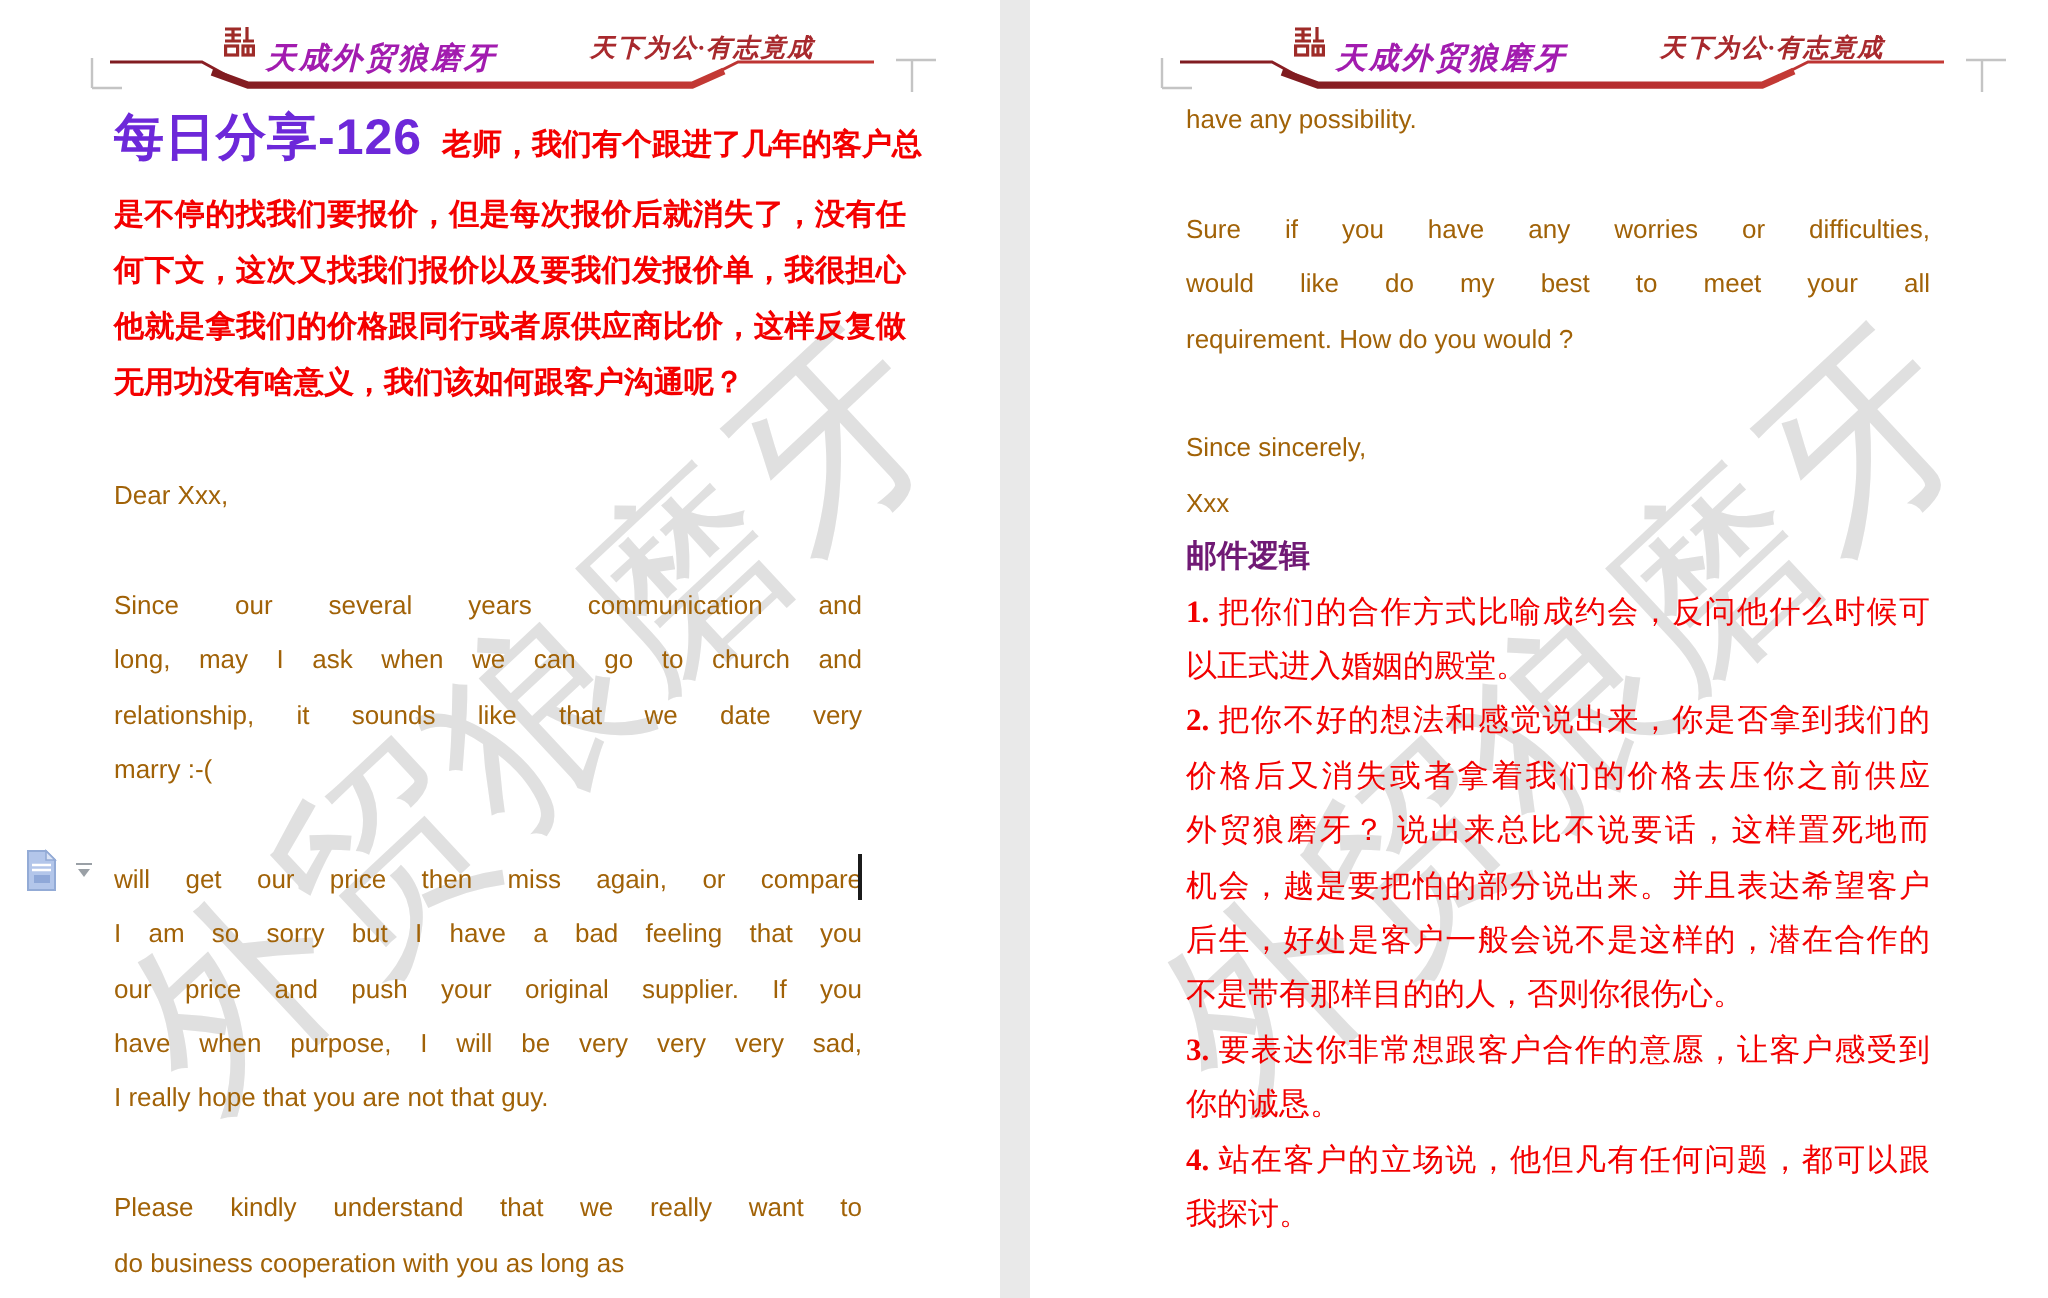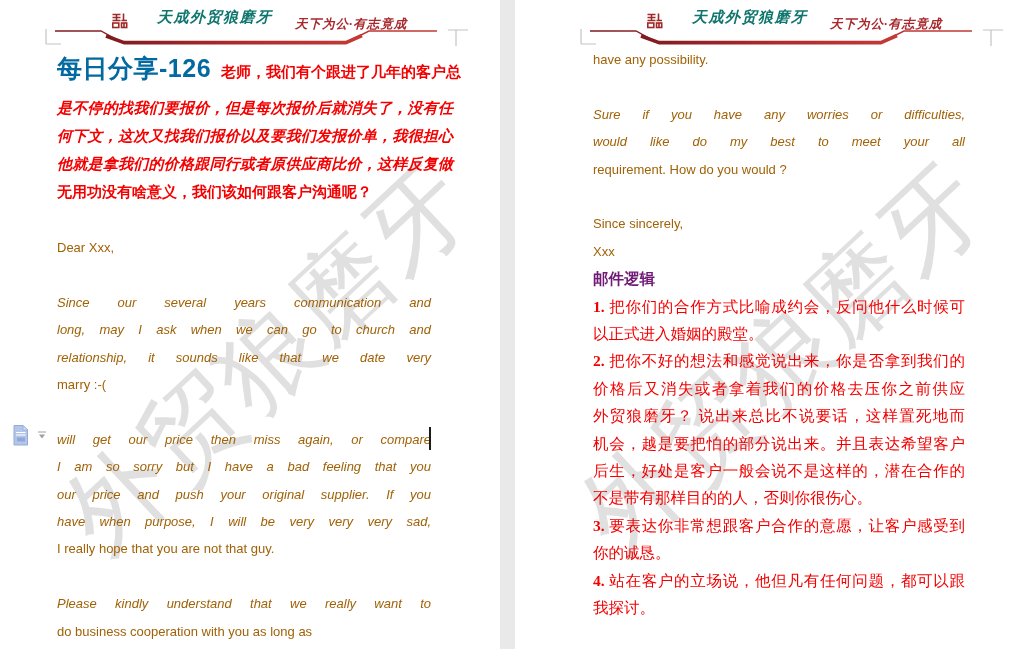--- a/index.html
+++ b/index.html
@@ -15,40 +15,40 @@
       font-size:100px;letter-spacing:2px;color:#e0e0e0;
       transform:rotate(-43deg);transform-origin:50% 50%;pointer-events:none;
       font-family:"DejaVu Sans","Liberation Sans",sans-serif;}
 
   
   .hdr{position:absolute;top:0;height:60px;width:500px;z-index:2;}
   .hdr-left{left:0;}
   .hdr-right{left:20px;}
   .ribbon{position:absolute;left:0;top:0;}
   .seal{position:absolute;left:111px;top:12px;}
-  .brand{position:absolute;left:133px;top:8px;font:700 italic 15px "Liberation Serif","DejaVu Serif",serif;
-         color:#0f766e;letter-spacing:1.5px;white-space:nowrap;margin-left:24px;}
+  .brand{position:absolute;left:133px;top:20px;font:700 italic 15px "Liberation Serif","DejaVu Serif",serif;
+         color:#a21caf;letter-spacing:1.5px;white-space:nowrap;}
   .slogan{position:absolute;left:295px;top:16px;font:700 italic 12.5px "Liberation Serif","DejaVu Serif",serif;
           color:#a8292d;letter-spacing:1px;white-space:nowrap;}
 
   
   .intro{position:absolute;left:57px;top:52px;width:396px;z-index:1;}
   .title-line{display:flex;align-items:baseline;gap:10px;height:42px;}
-  .dtitle{font-weight:bold;font-size:25px;color:#0369a1;letter-spacing:.5px;white-space:nowrap;}
+  .dtitle{font-weight:bold;font-size:25px;color:#6d28d9;letter-spacing:.5px;white-space:nowrap;}
   .dtitle-inline{font-weight:bold;font-size:15px;color:#f40000;white-space:nowrap;}
   .cnline{font-weight:bold;font-size:15px;line-height:28px;color:#f40000;}
 
   
   .body-text{position:absolute;z-index:1;}
   .body-left{left:57px;top:234px;width:374px;}
   .body-right{left:78px;top:46px;width:372px;}
   .para{margin-bottom:27.4px;}
   .body-right .para:last-child{margin-bottom:0;}
   .tline{font-size:13px;line-height:27.4px;color:#a16207;}
-  .jline{text-align:justify;text-align-last:justify;font-style:italic;}
+  .jline{text-align:justify;text-align-last:justify;}
 
   
   .logic-title{font:700 15.5px/27.4px "Liberation Serif","DejaVu Serif",serif;color:#701a75;}
   .ptline{font:400 15.5px/27.4px "Liberation Serif","DejaVu Serif",serif;color:#f20000;}
   .ptnum{font-weight:700;}
 
   
   .caret{position:absolute;left:429px;top:427px;width:1.5px;height:23px;background:#1b1b1b;z-index:3;}
 
   

